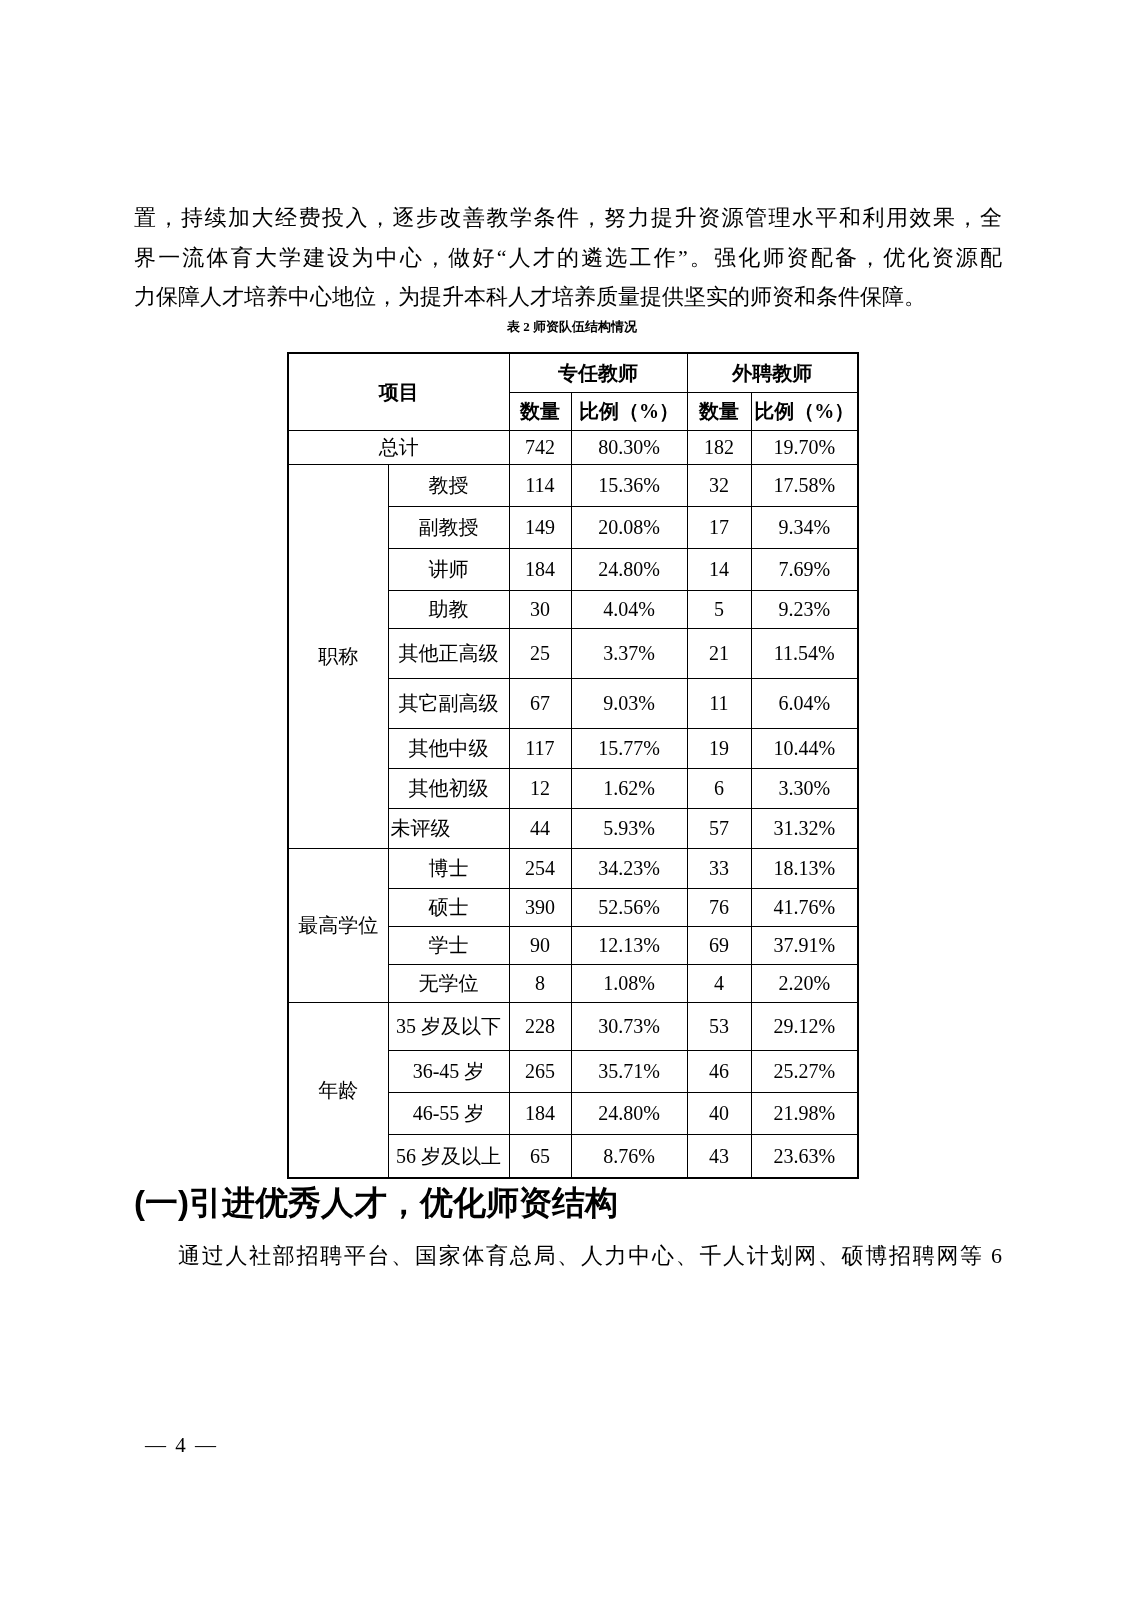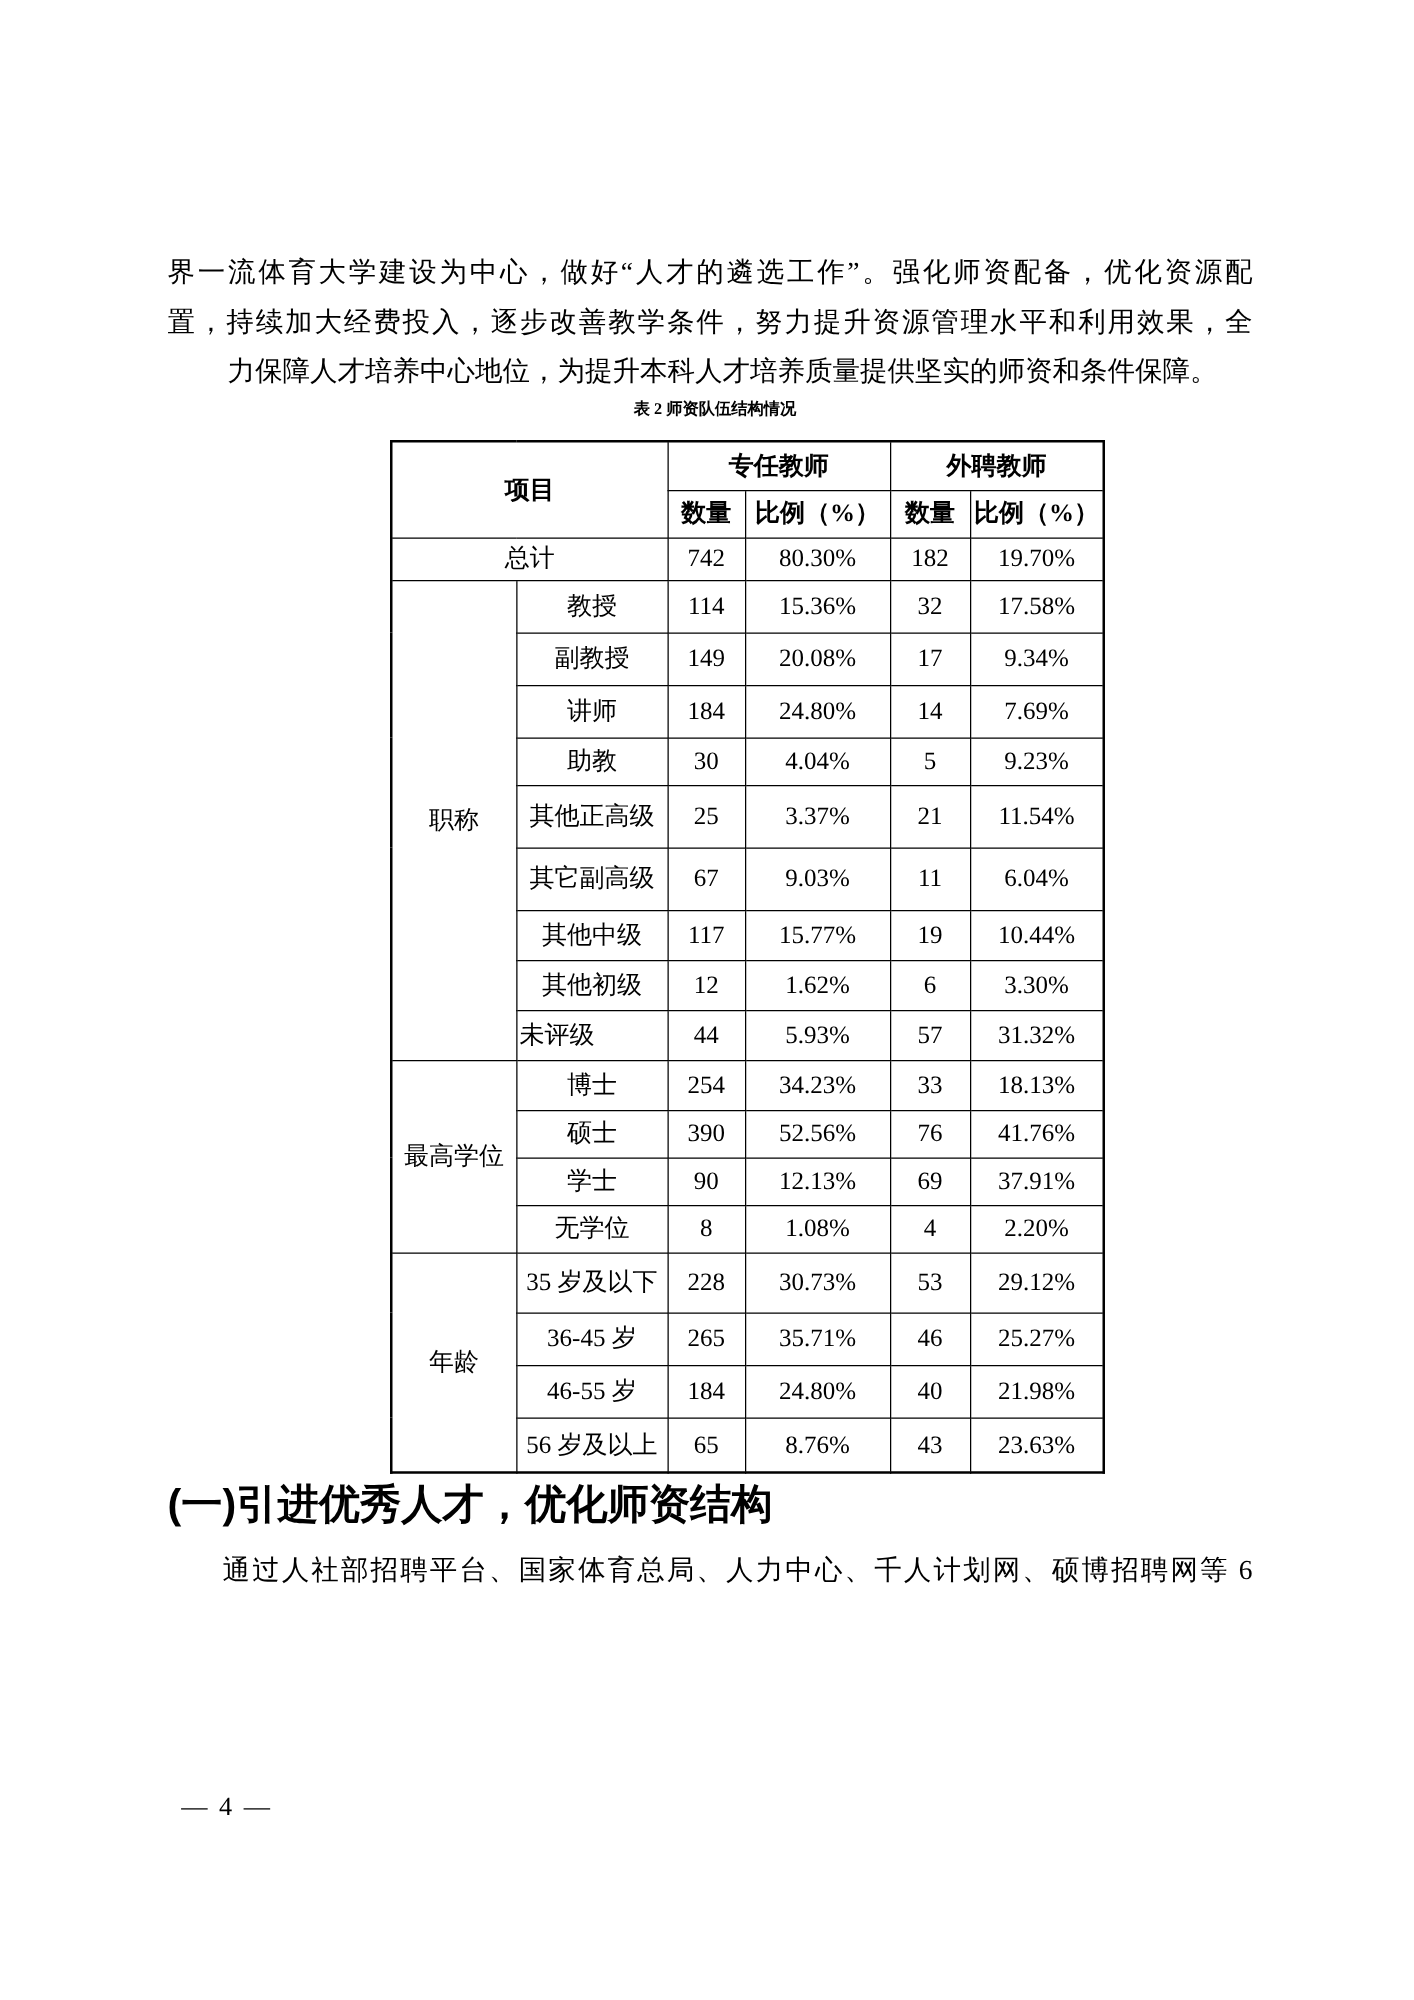--- a/index.html
+++ b/index.html
@@ -6,33 +6,32 @@
   .page {
     position:relative; width:1131px; height:1600px; background:#ffffff;
     font-family:"Liberation Serif","DejaVu Serif",serif; color:#000000; overflow:hidden;
   }
   .para { position:absolute; left:134px; width:868px; font-size:22px; }
   .para .line {
     height:39.5px; line-height:39.5px;
     text-align:justify; text-align-last:justify;
     white-space:normal; overflow:visible;
   }
-  .para .line.last { text-align-last:left;margin-left:48px; }
+  .para .line.last { text-align-last:left; }
   .para .line.indent { text-indent:44px; }
 
   .table-title {
     position:absolute; left:287px; top:316px; width:570px;
     text-align:center; font-weight:bold; font-size:13px; line-height:22px;
   }
 
   table.struct {
     position:absolute; left:287px; top:352px;
     border-collapse:collapse; table-layout:fixed;
     border:2px solid #000;
-    margin-left:25px;
   }
   table.struct td {
     border:1px solid #000; text-align:center; vertical-align:middle;
     font-size:20px; line-height:1.2; padding:0 2px; box-sizing:border-box;
     white-space:nowrap; overflow:hidden;
   }
   table.struct thead td { font-weight:bold; }
   table.struct tr.h1 { height:39px; }
   table.struct tr.h2 { height:38px; }
 
@@ -46,22 +45,22 @@
     position:absolute; left:145px; top:1432px;
     font-size:21px; line-height:26px; letter-spacing:2px;
   }
 </style>
 </head>
 <body>
 
 <div class="page">
 
   <div class="para" id="p1" style="top:198px">
+      <div class="line">置，持续加大经费投入，逐步改善教学条件，努力提升资源管理水平和利用效果，全</div>
       <div class="line">界一流体育大学建设为中心，做好“人才的遴选工作”。强化师资配备，优化资源配</div>
-      <div class="line">置，持续加大经费投入，逐步改善教学条件，努力提升资源管理水平和利用效果，全</div>
       <div class="line last">力保障人才培养中心地位，为提升本科人才培养质量提供坚实的师资和条件保障。</div>
     </div>
 
   <div class="table-title">表 2  师资队伍结构情况</div>
 
   <table class="struct">
     <colgroup>
       <col style="width:100px">
       <col style="width:121px">
       <col style="width:62px">

